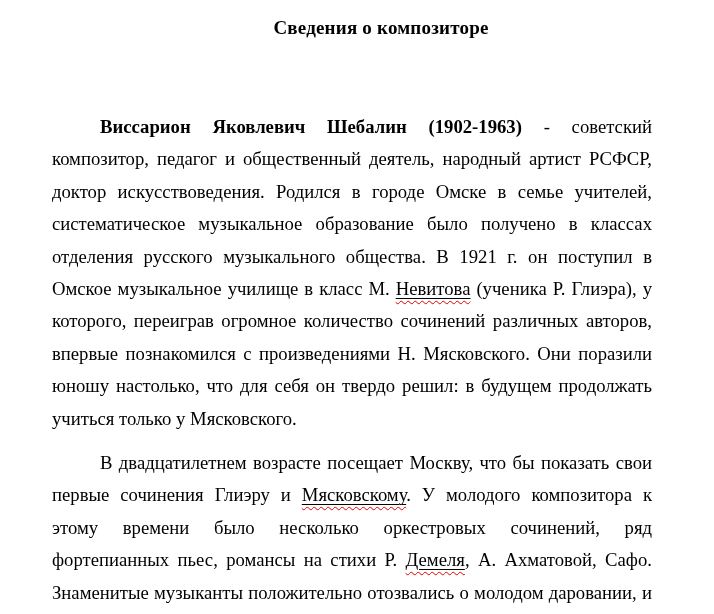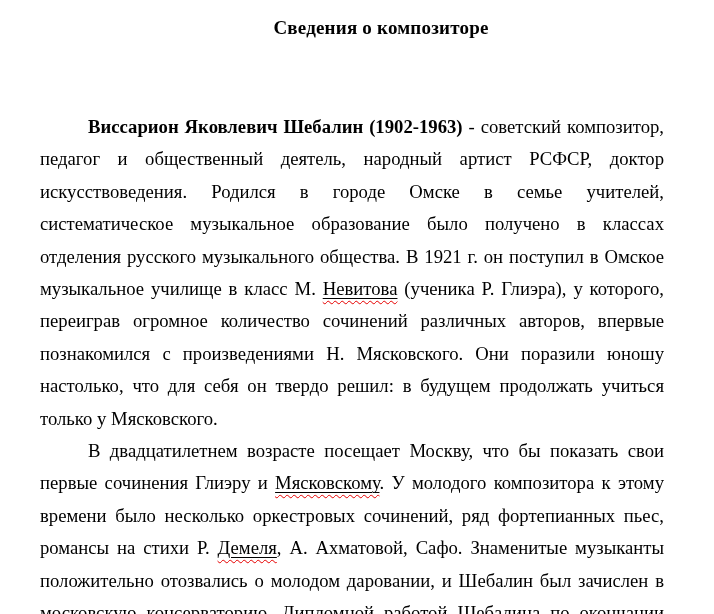--- a/index.html
+++ b/index.html
@@ -24,21 +24,21 @@
     transform: translateX(24px);
     letter-spacing: 0.2px;
   }
   .doc-body {
     margin: 72px 50px 0 40px;
     font-size: 18.7px;
     line-height: 32.4px;
     text-align: justify;
   }
   .doc-body p {
-    margin: 0;
+    margin: 12px;
     text-indent: 48px;
   }
   
   .doc-body p.continued {
     text-align-last: justify;
   }
   .run-bold { font-weight: bold; }
   .u-word {
     text-decoration: underline;
     text-decoration-thickness: 1px;

